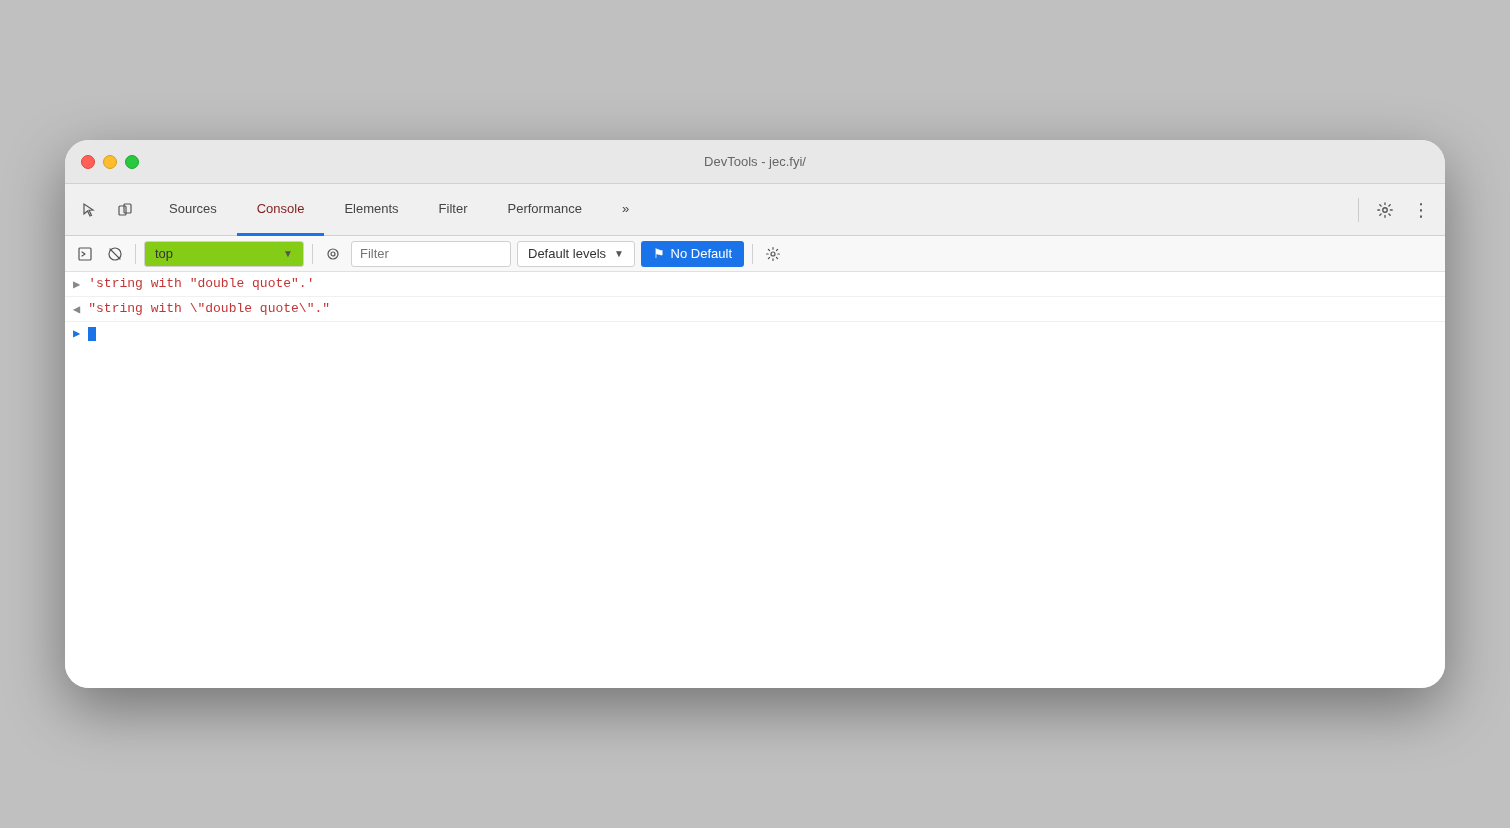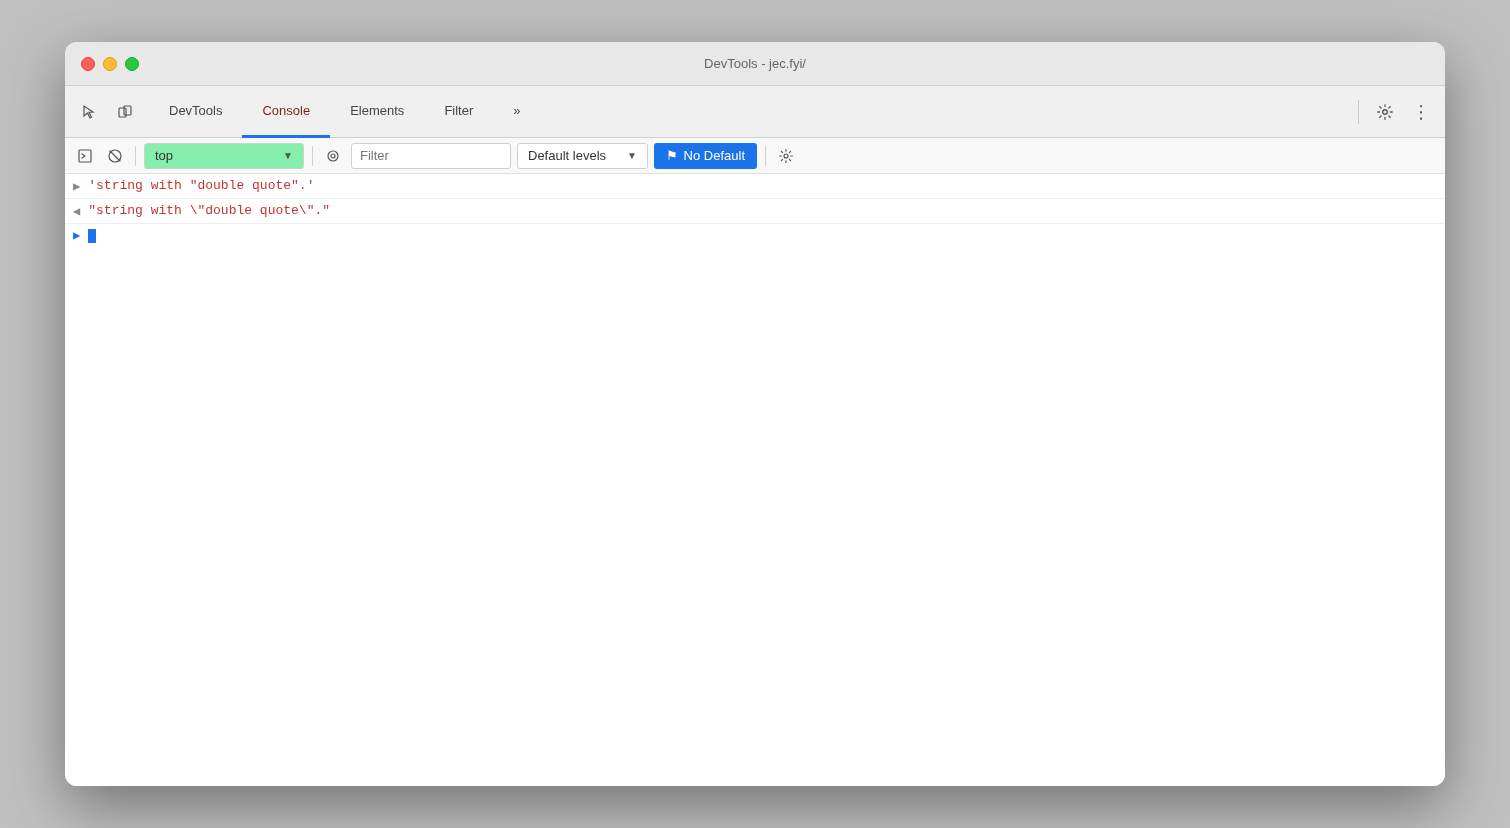--- a/index.html
+++ b/index.html
@@ -6,23 +6,23 @@
     body {
       background: #c0c0c0;
       display: flex;
       justify-content: center;
       align-items: center;
       min-height: 100vh;
       font-family: -apple-system, BlinkMacSystemFont, 'Helvetica Neue', sans-serif;
     }
     .window {
       width: 1380px;
-      height: 744px;
+      height: 548px;
       background: #f5f5f5;
-      border-radius: 12px;
+      border-radius: 24px;
       box-shadow: 0 20px 60px rgba(0,0,0,0.4);
       overflow: hidden;
       display: flex;
       flex-direction: column;
     }
     .title-bar {
       background: #e8e8e8;
       height: 44px;
       display: flex;
       align-items: center;
@@ -139,21 +139,21 @@
       width: 1px;
       height: 20px;
       background: #d0d0d0;
       margin: 0 2px;
     }
     .context-select {
       display: flex;
       align-items: center;
       gap: 6px;
       padding: 2px 10px;
-      background: #86efac;
+      background: #84cc16;
       border: 1px solid #d0d0d0;
       border-radius: 3px;
       cursor: pointer;
       font-size: 13px;
       color: #333;
       height: 26px;
       min-width: 160px;
     }
     .filter-input {
       height: 26px;
@@ -161,21 +161,21 @@
       border: 1px solid #d0d0d0;
       border-radius: 3px;
       font-size: 13px;
       color: #b91c1c;
       background: white;
       width: 160px;
     }
     .levels-select {
       display: flex;
       align-items: center;
-      gap: 21px;
+      gap: 8px;
       padding: 2px 10px;
       background: white;
       border: 1px solid #d0d0d0;
       border-radius: 3px;
       cursor: pointer;
       font-size: 13px;
       color: #333;
       height: 26px;
     }
     .no-issues-btn {
@@ -272,30 +272,33 @@
       <button class="toolbar-icon-btn">
         <svg class="icon-svg" viewBox="0 0 16 16">
           <rect x="2" y="4" width="7" height="9" rx="1" stroke="#555" stroke-width="1.2" fill="none"></rect>
           <rect x="7" y="2" width="7" height="9" rx="1" stroke="#555" stroke-width="1.2" fill="none"></rect>
         </svg>
       </button>
     </div>
 
     <div class="tabs">
       <div class="tab">
-        <span>DevTools</span>
+        <span>Sources</span>
       </div>
       <div class="tab active">
         <span>Console</span>
       </div>
       <div class="tab">
         <span>Elements</span>
       </div>
       <div class="tab">
         <span>Filter</span>
+      </div>
+      <div class="tab">
+        <span>Performance</span>
       </div>
       <div class="tab">
         <span>»</span>
       </div>
     </div>
 
     <div class="toolbar-right">
       <div class="toolbar-divider"></div>
       <button class="toolbar-icon-btn">
         <svg viewBox="0 0 20 20" width="18" height="18" fill="none">

